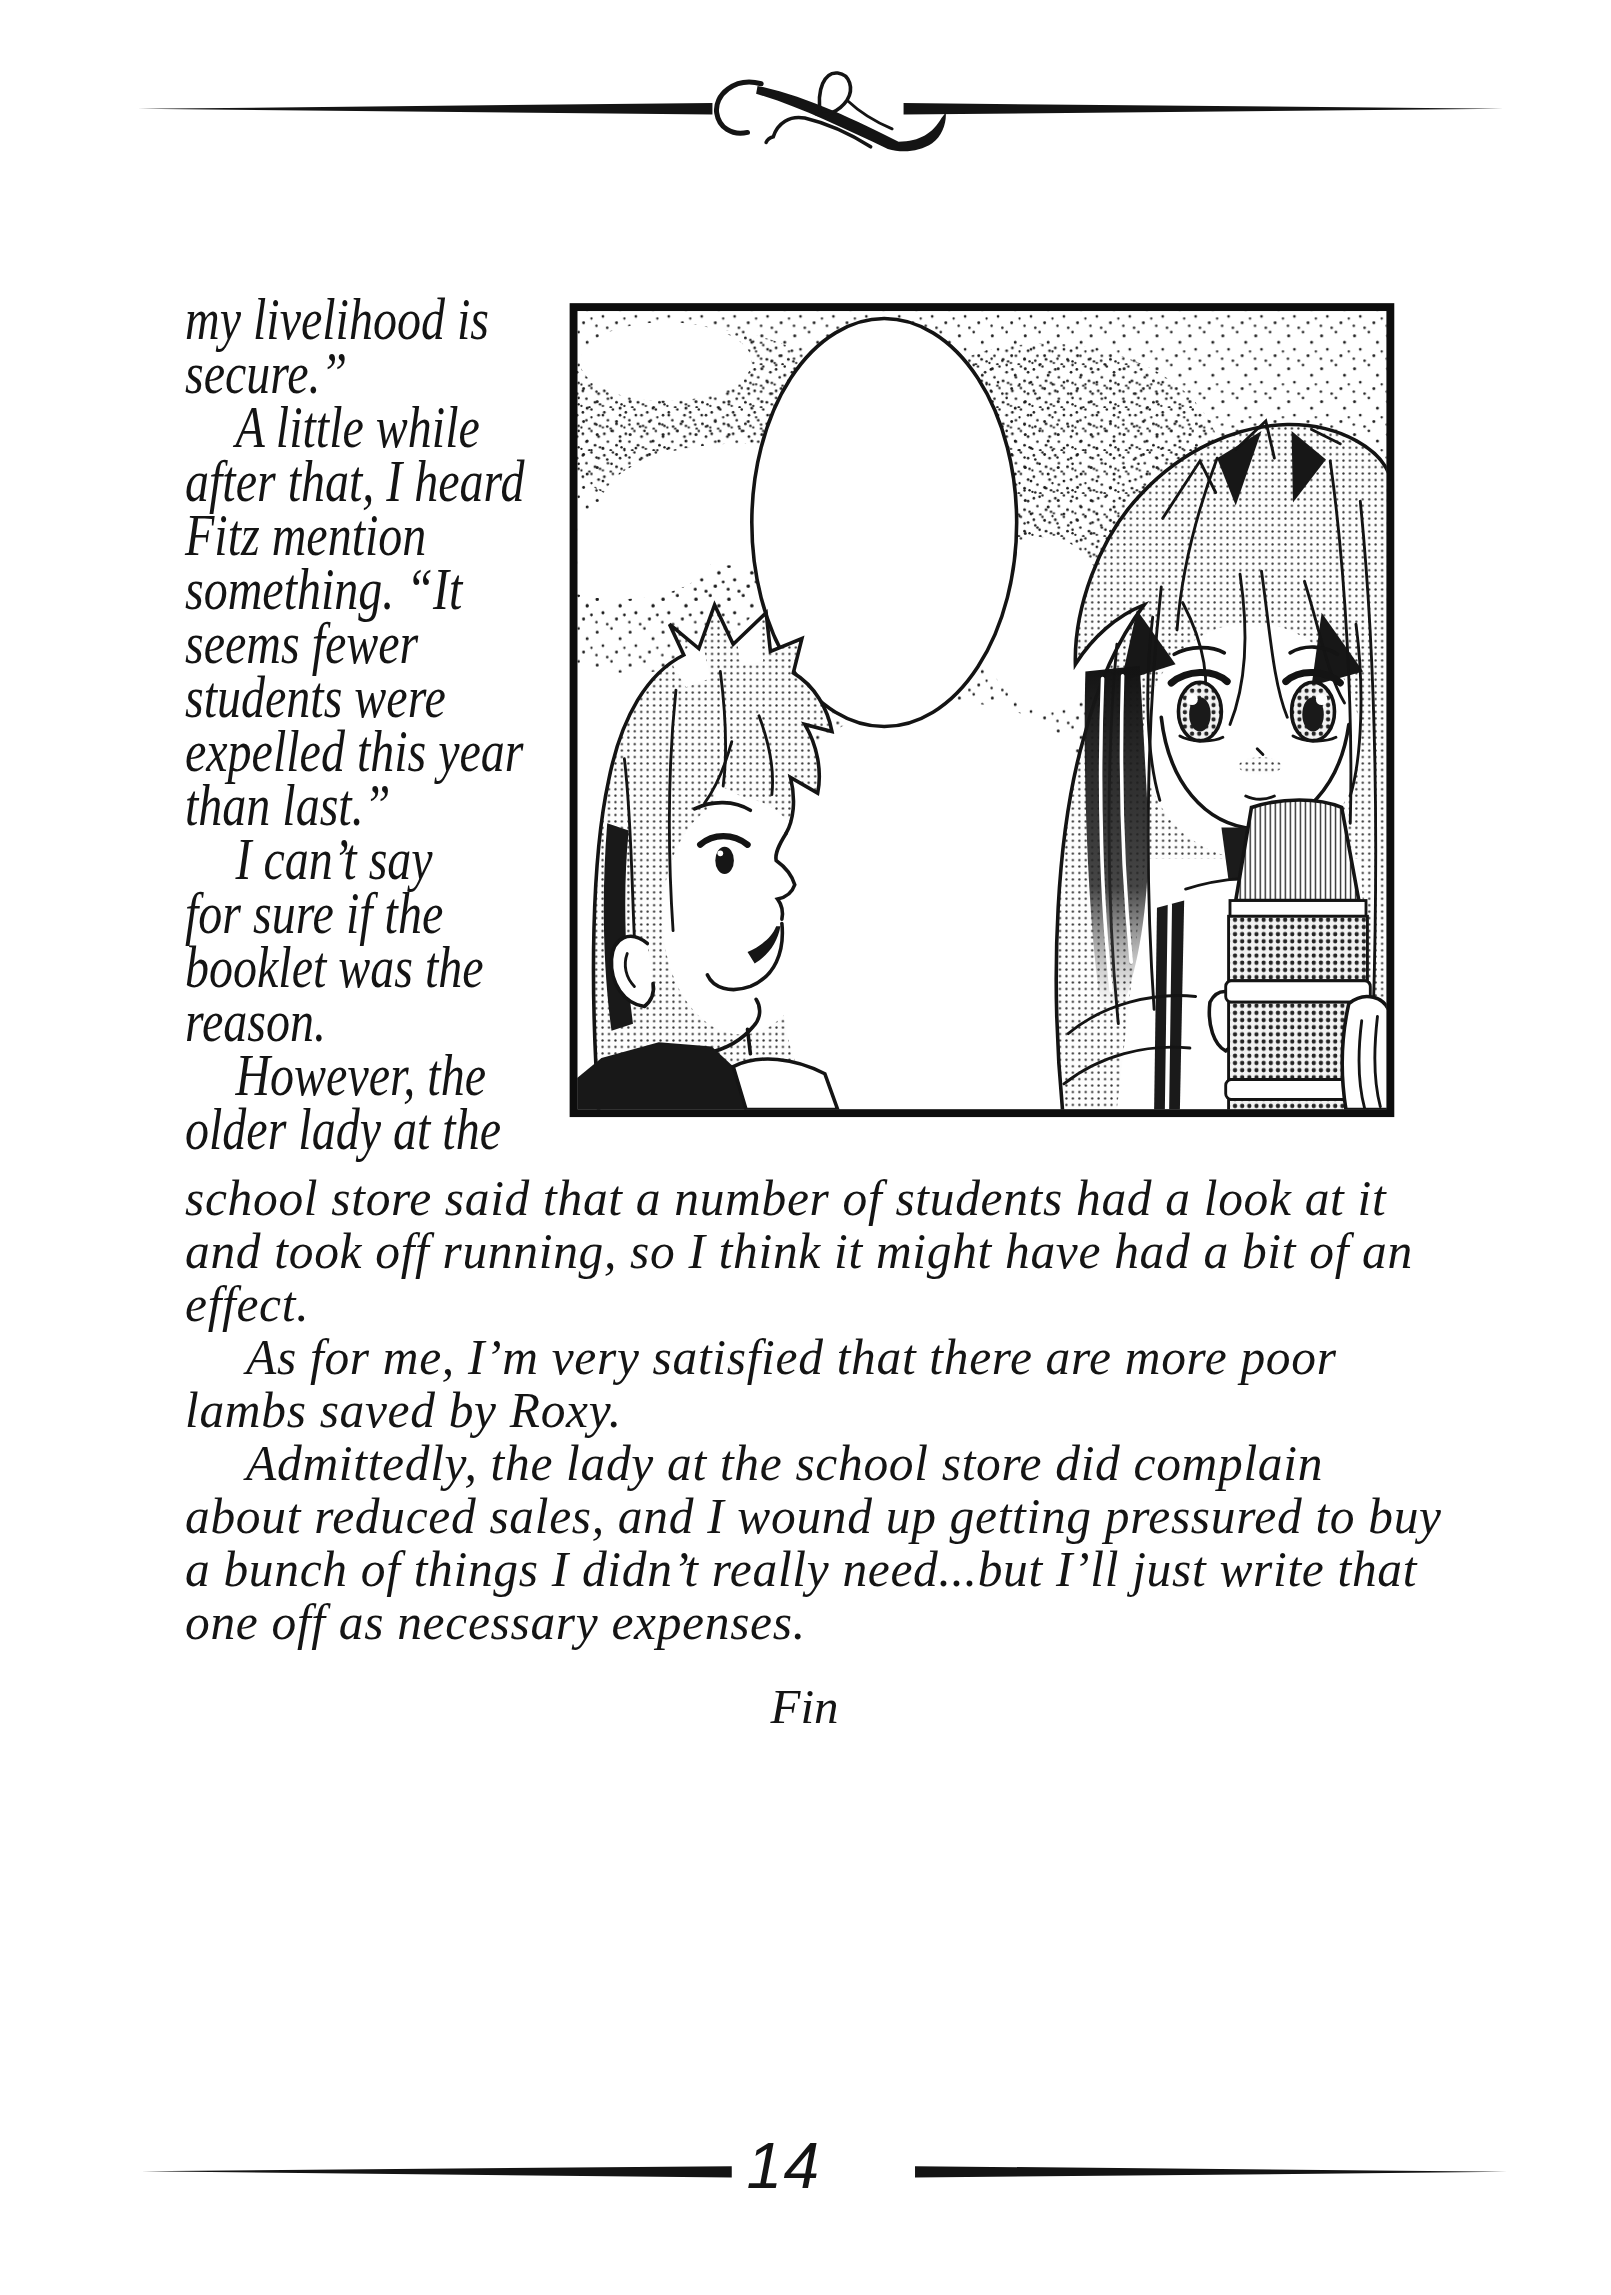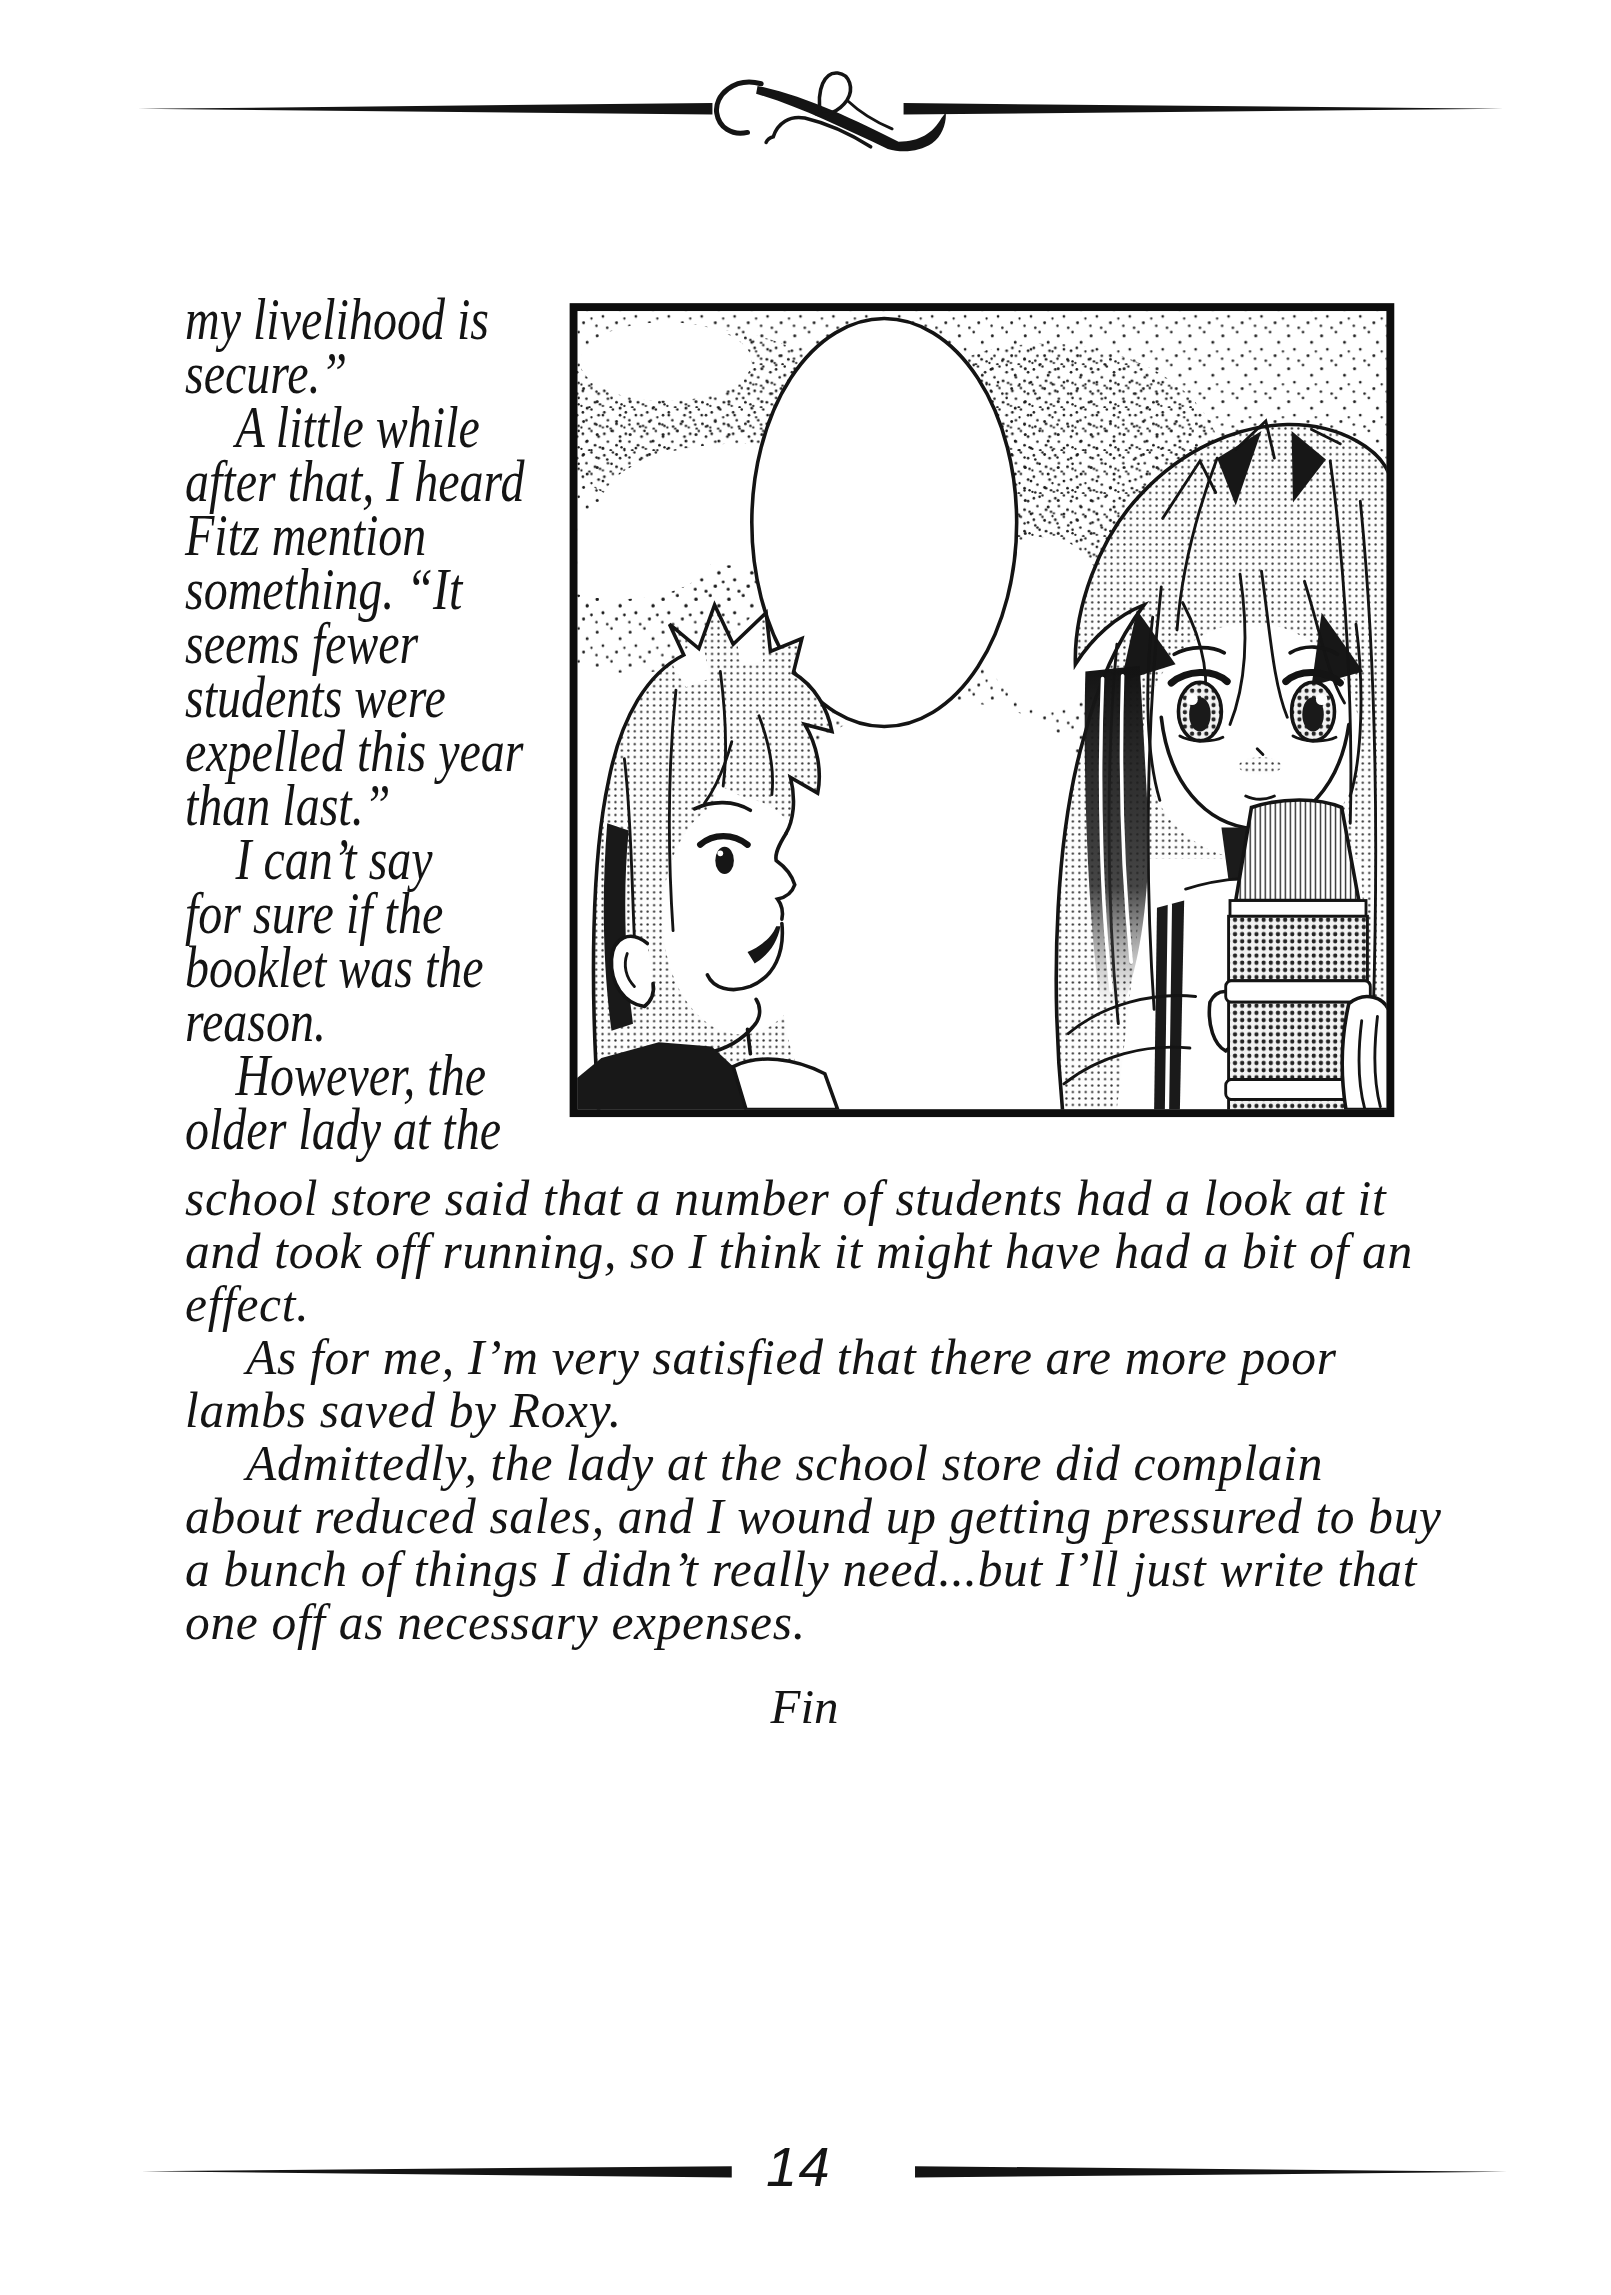--- a/index.html
+++ b/index.html
@@ -20,22 +20,22 @@
   .tw .ln{
     white-space:nowrap;height:53px;line-height:53px;font-size:51px;letter-spacing:0.7px;
     transform:scaleX(0.97);transform-origin:0 50%;
   }
   .ind{padding-left:63px;}
   .fin{
     position:absolute;left:185px;top:1681px;width:1239px;text-align:center;
     font-style:italic;font-size:49px;line-height:52px;
   }
   .pagenum{
-    position:absolute;left:766px;top:2138px;width:129px;
-    font-family:"Liberation Sans",sans-serif;font-size:56px;line-height:57px;
+    position:absolute;left:719px;top:2138px;width:129px;text-align:center;
+    font-family:"Liberation Sans",sans-serif;font-size:64px;line-height:57px;
     letter-spacing:1.4px;
   }
 </style>
 </head>
 <body>
 
 <svg id="artwork" viewBox="0 0 2250 3206" xmlns="http://www.w3.org/2000/svg">
   <defs>
     <pattern id="st1" width="46" height="46" patternUnits="userSpaceOnUse">
       <circle cx="6" cy="9" r="2.1" fill="#1c1c1c"></circle>

